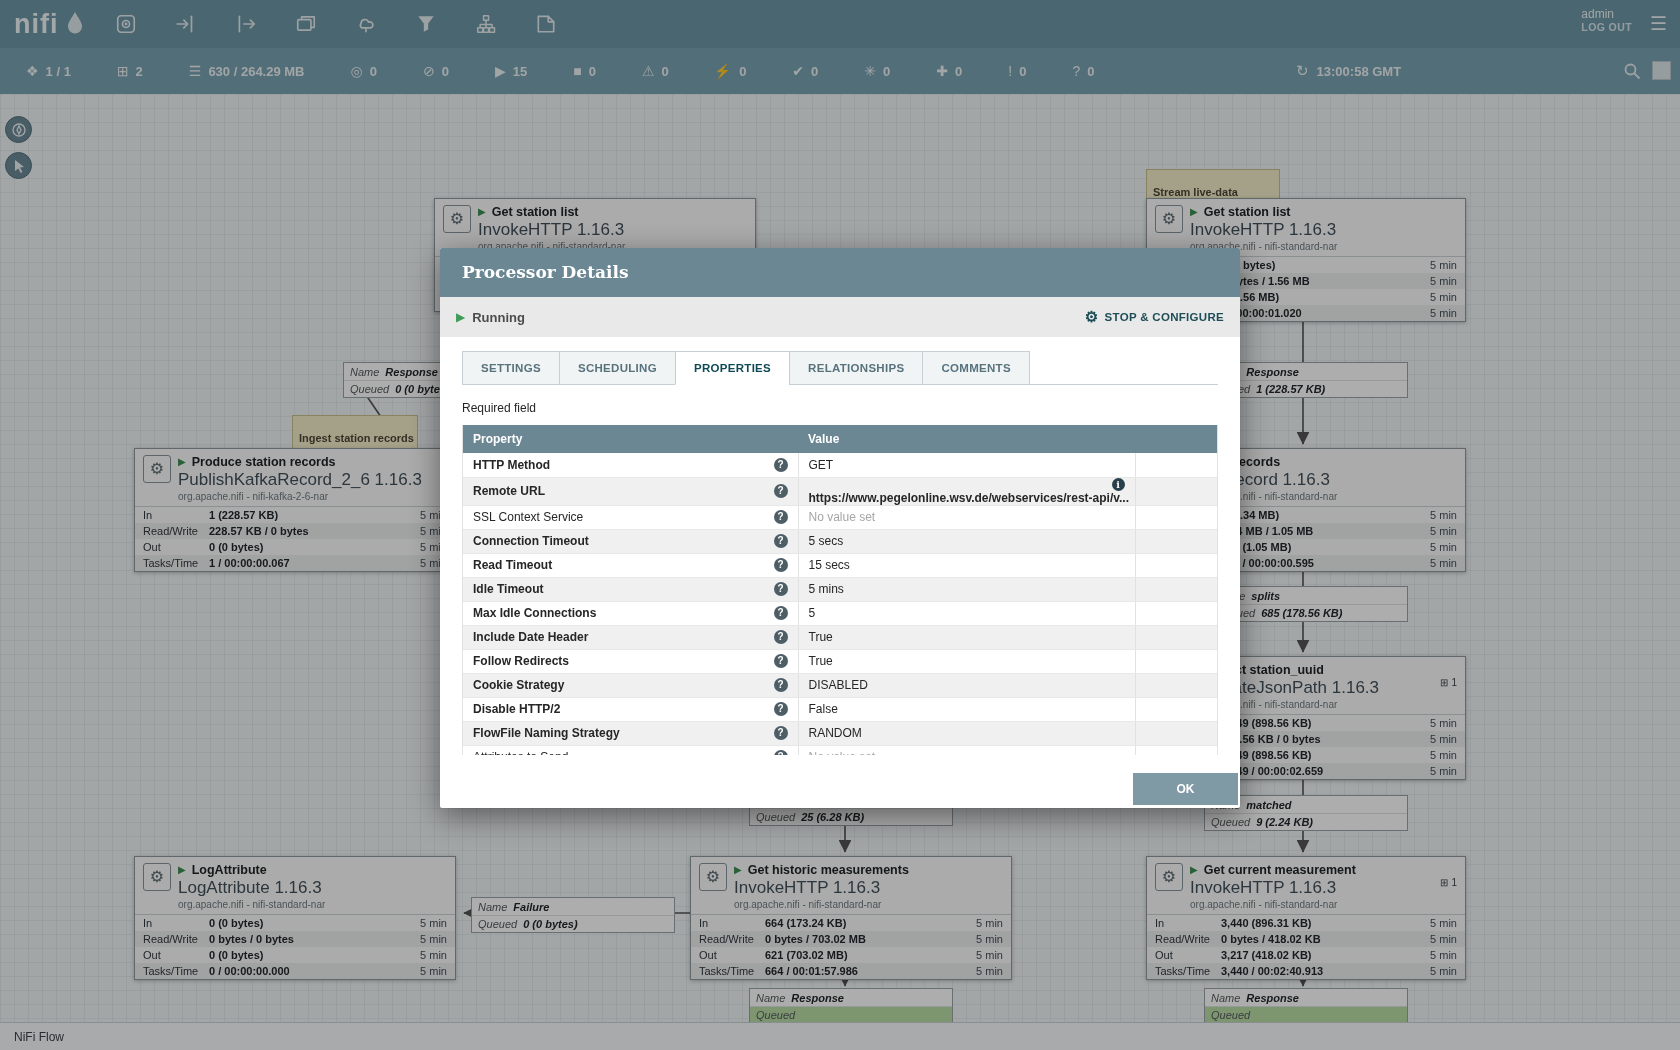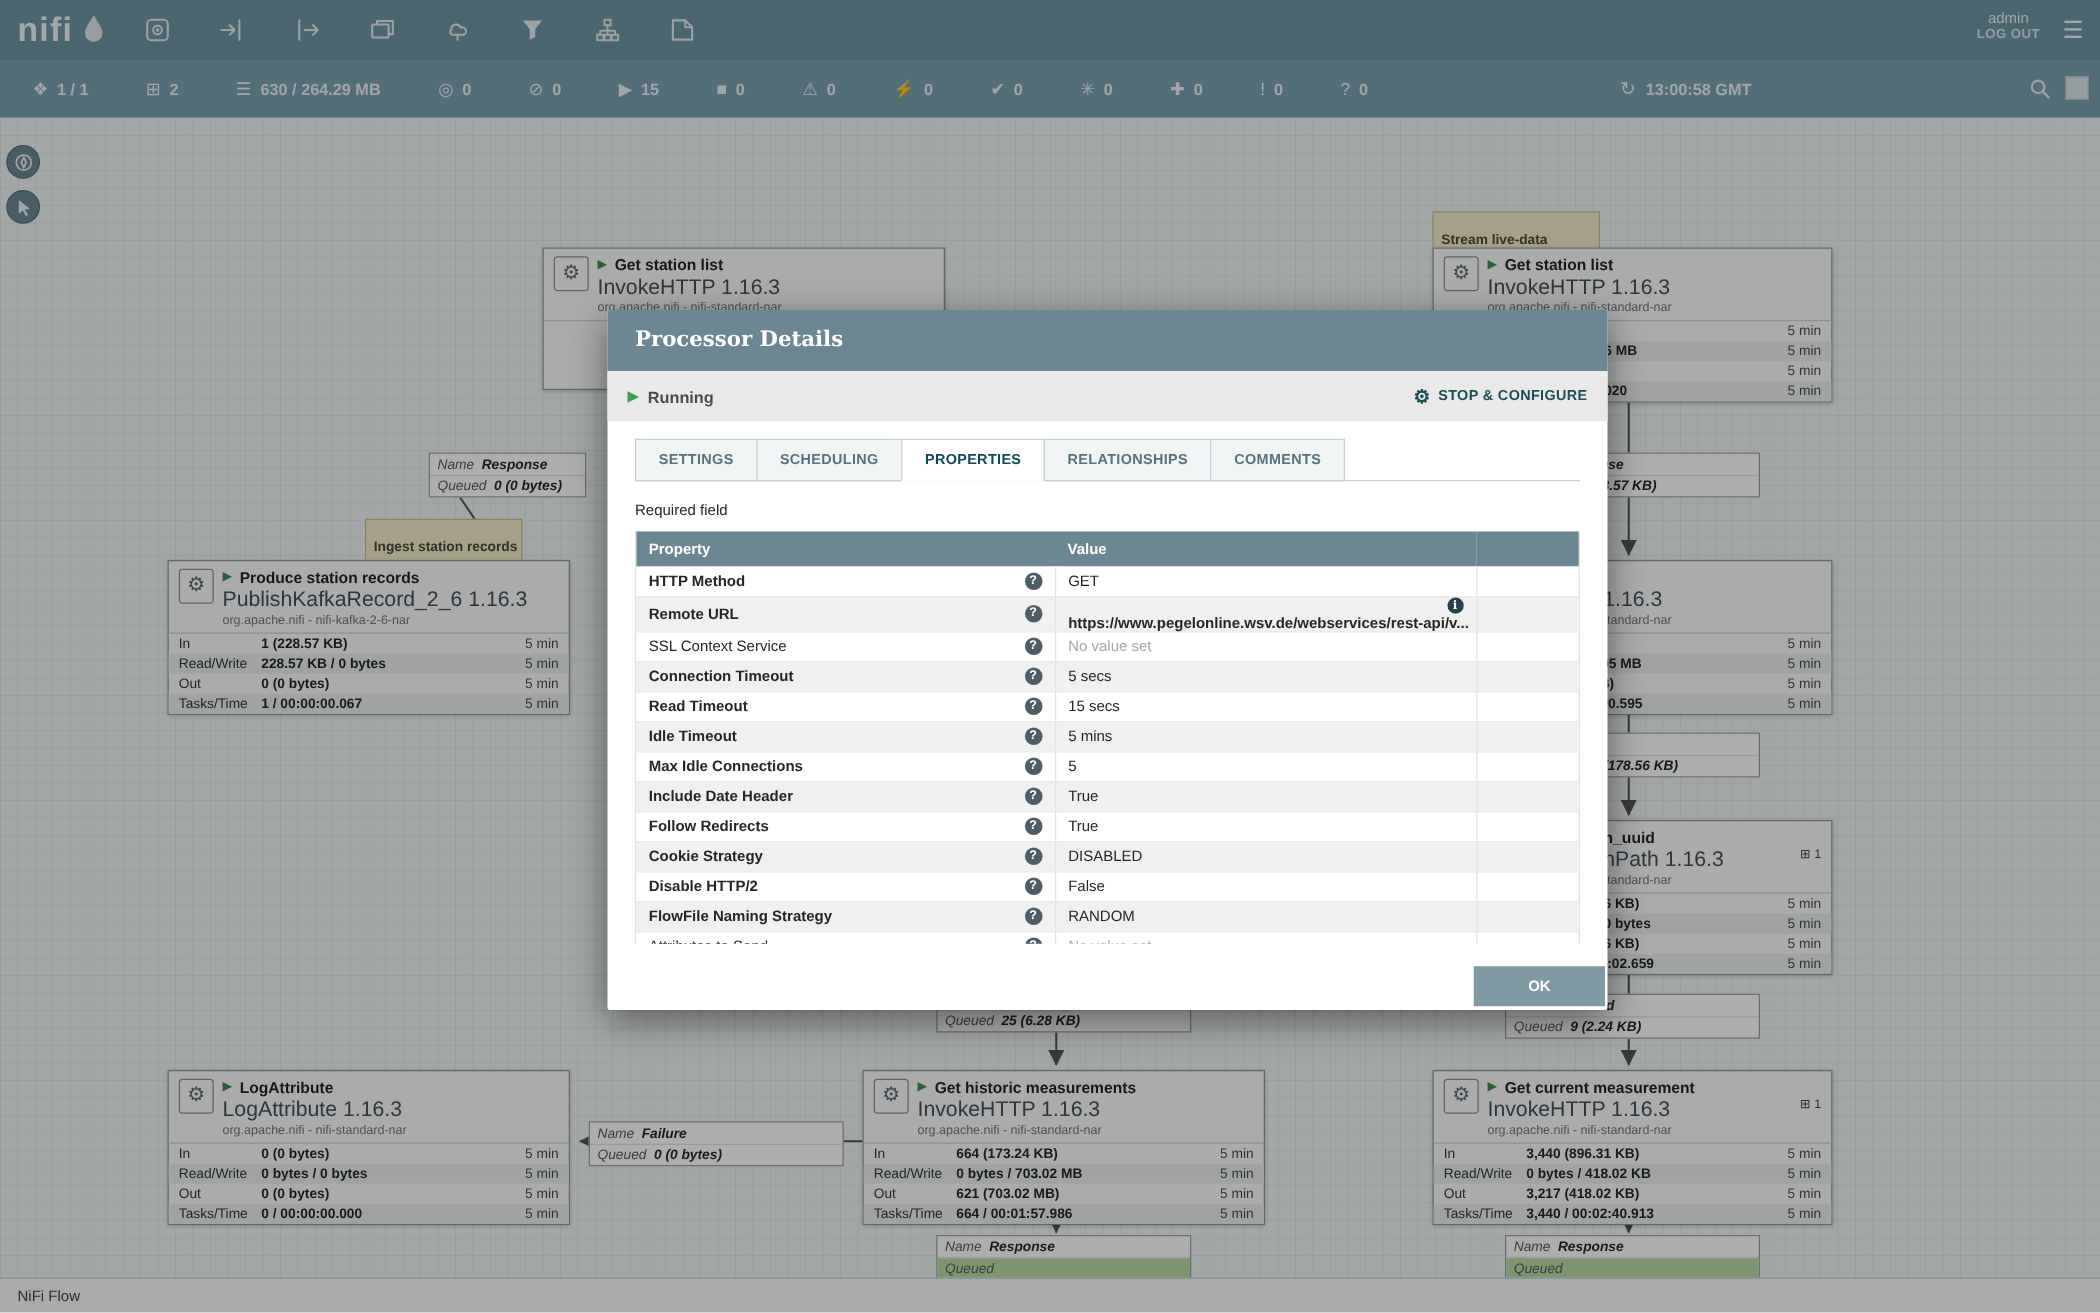--- a/index.html
+++ b/index.html
@@ -4,21 +4,21 @@
 <style>
   * { box-sizing: border-box; margin: 0; padding: 0; }
   html,body { width:1680px; height:1050px; overflow:hidden; font-family:"Liberation Sans",sans-serif; background:#f0f5f6; position:relative; }
 
   
   .topbar { position:absolute; top:0; left:0; right:0; height:48px; background:#6d97a5; z-index:5; display:flex; align-items:center; }
   .brand { display:flex; align-items:center; padding-left:14px; gap:6px; }
   .brand-text { color:#f2f7f9; font-size:27px; font-weight:bold; letter-spacing:1px; }
   .toolbar { display:flex; gap:30px; margin-left:26px; align-items:center; }
   .tool-btn { width:30px; height:30px; display:flex; align-items:center; justify-content:center; cursor:pointer; }
-  .user-area { position:absolute; right:48px; top:7px; text-align:center; color:#eef4f6; }
+  .user-area { position:absolute; right:48px; top:7px; text-align:left; color:#eef4f6; }
   .user-name { font-size:12px; }
   .logout { font-size:10.5px; font-weight:bold; color:#d9e6ec; letter-spacing:.4px; cursor:pointer; }
   .menu-btn { position:absolute; right:13px; top:12px; color:#eef4f6; font-size:19px; cursor:pointer; }
 
   
   .statusbar { position:absolute; top:48px; left:0; right:0; height:46px; background:#7aa2b2; z-index:5; }
   .status-items { display:flex; align-items:center; height:46px; padding-left:26px; gap:46px; }
   .status-item { display:flex; align-items:center; gap:7px; color:#edf3f5; }
   .si-icon { font-size:14px; line-height:14px; }
   .si-value { font-size:13px; font-weight:bold; white-space:nowrap; }
@@ -62,21 +62,21 @@
   .cl-rows div.cl-row + div.cl-row { border-top:1px solid #dfe3e5; }
   .cl-row[data-fill="green"] { background:#b9dda6; }
   .cl-k { color:#555b5e; }
   .cl-v { font-weight:bold; color:#23282c; }
 
   .canvas-footer { position:absolute; left:0; right:0; bottom:0; height:28px; background:#fafbfc; border-top:1px solid #c9d0d3; z-index:4; display:flex; align-items:center; padding-left:14px; }
   .breadcrumb { font-size:12px; color:#3a4247; cursor:pointer; }
 
   
   .overlay { position:absolute; inset:0; background:rgba(0,0,0,.32); z-index:50; }
-  .dialog { position:absolute; left:440px; top:248px; width:800px; height:560px; background:#fff; z-index:100; border-radius:2px; box-shadow:0 8px 30px rgba(0,0,0,.45); font-size:12px; color:#262626;margin-left:46px; }
+  .dialog { position:absolute; left:440px; top:248px; width:800px; height:560px; background:#fff; z-index:100; border-radius:2px; box-shadow:0 8px 30px rgba(0,0,0,.45); font-size:12px; color:#262626; }
   .dialog-header { height:49px; background:#6b8793; color:#fff; font-family:"DejaVu Serif",serif; font-weight:bold; font-size:17px; line-height:49px; padding-left:22px; border-radius:2px 2px 0 0; }
   .dialog-status { height:40px; background:#e9e9e9; display:flex; align-items:center; padding:0 16px; }
   .run-label { margin-left:7px; font-size:13px; font-weight:bold; color:#4c4c4c; }
   .dlg-play { color:#3f9c57; font-size:12px; }
   .stop-configure { margin-left:auto; display:flex; align-items:center; gap:6px; color:#1d4d57; font-weight:bold; font-size:11.5px; letter-spacing:.3px; cursor:pointer; }
   .sc-icon { font-size:15px; color:#1d4d57; }
 
   .tab-bar { display:flex; margin:14px 22px 0; border-bottom:1px solid #c6d0d4; }
   .tab { height:34px; line-height:33px; padding:0 18px; border:1px solid #c6d0d4; margin-right:-1px; margin-bottom:-1px; background:#f0f4f5; color:#58727d; font-weight:bold; font-size:11.5px; letter-spacing:.3px; cursor:pointer; }
   .tab[data-active] { background:#fff; border-bottom-color:#fff; color:#0f4956; }

